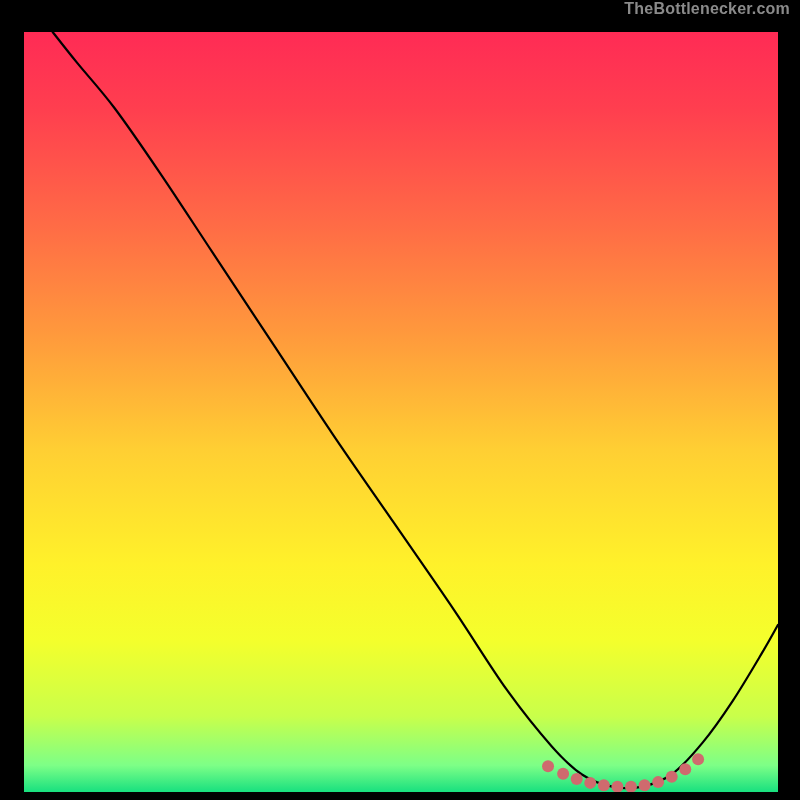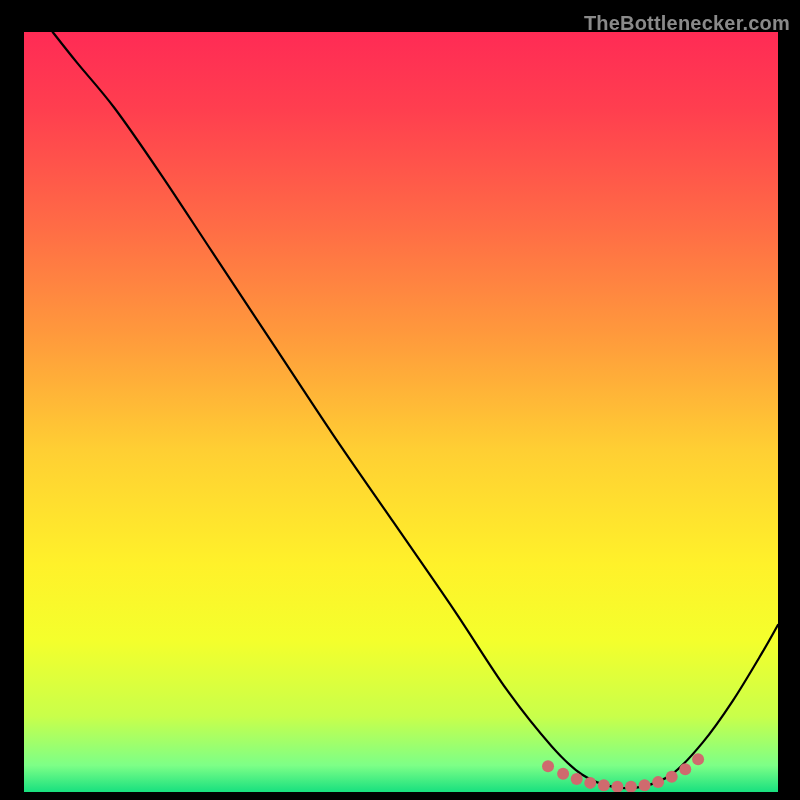--- a/index.html
+++ b/index.html
@@ -10,24 +10,24 @@
     background: #000000;
     overflow: hidden;
   }
   .stage {
     position: relative;
     width: 800px;
     height: 800px;
   }
   .watermark {
     position: absolute;
-    top: 12px;
+    top: 0;
     right: 10px;
     font-family: Arial, Helvetica, sans-serif;
-    font-size: 20px;
+    font-size: 16px;
     font-weight: 600;
     color: #8a8a8a;
     letter-spacing: 0.2px;
     user-select: none;
   }
   svg {
     position: absolute;
     left: 0;
     top: 0;
   }

